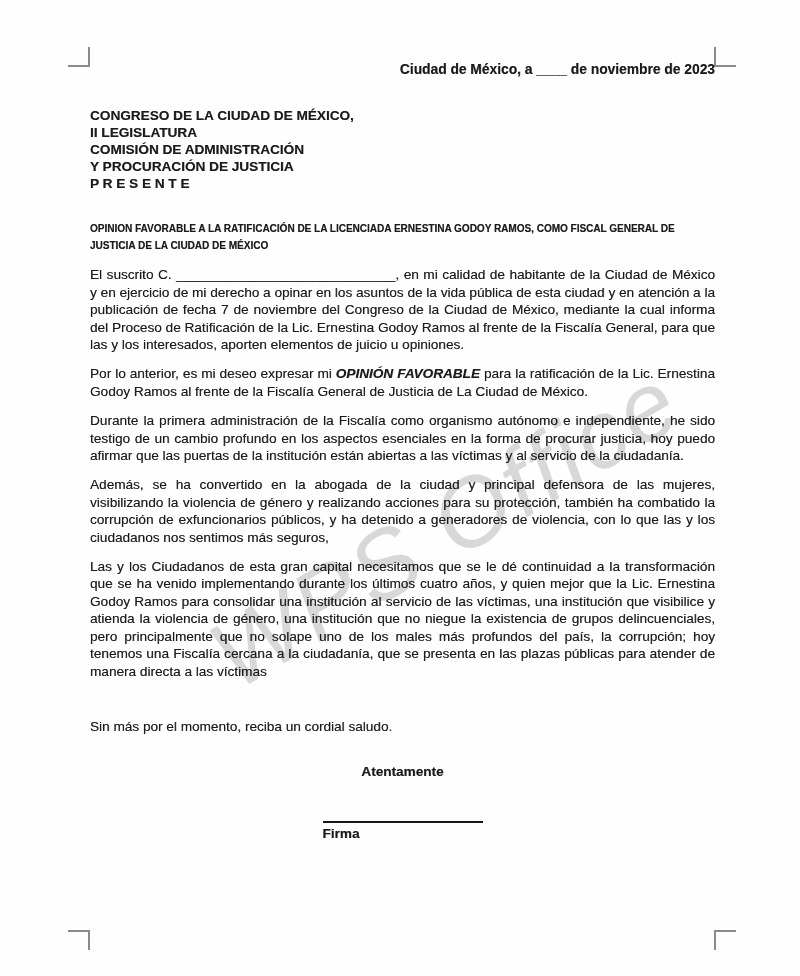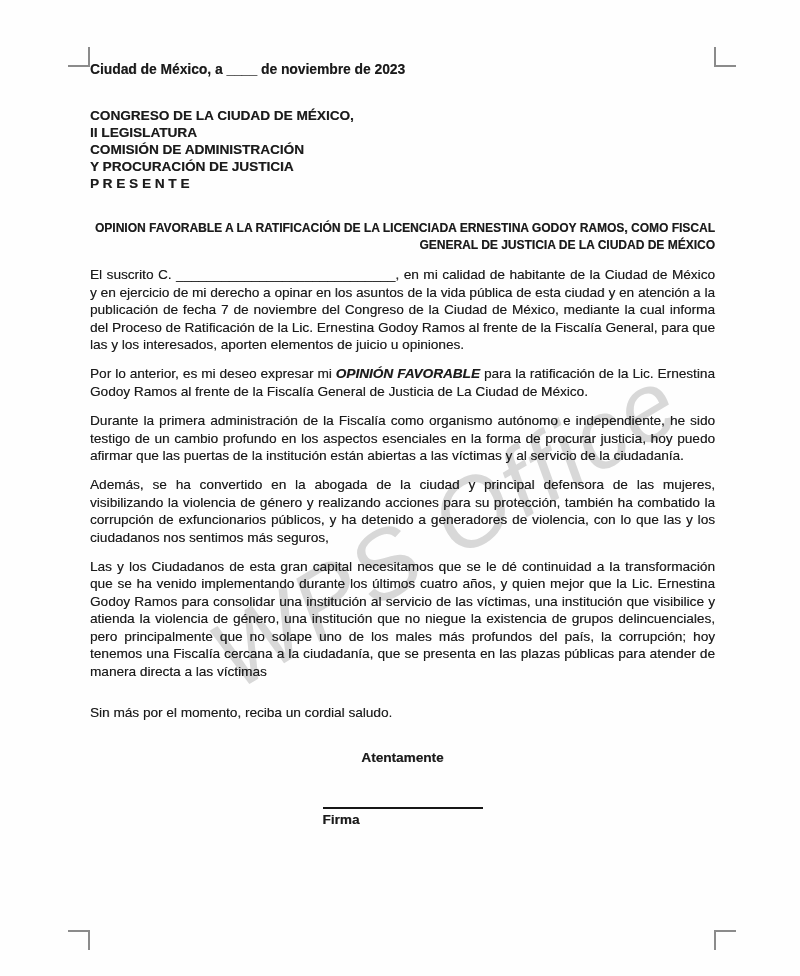--- a/index.html
+++ b/index.html
@@ -44,44 +44,45 @@
     position: absolute;
     left: 90px; top: 0;
     width: 625px;
     z-index: 2;
     font-size: 13.6px;
     line-height: 17.4px;
     text-shadow: 0.3px 0.3px 0.4px rgba(0,0,0,0.45);
   }
   .date-line {
     margin-top: 61px;
+    text-align: right;
     font-weight: 700;
     font-size: 13.8px;
   }
   .recipient {
     margin-top: 30px;
     font-weight: 700;
     line-height: 16.8px;
     font-size: 13.6px;
   }
   .doc-title {
     margin-top: 28px;
     font-weight: 700;
-    font-size: 12px;
+    font-size: 10px;
     line-height: 17px;
-    text-align: right;
+    text-align: left;
   }
   p.para {
     margin-top: 12px;
     text-align: justify;
     font-weight: 500;
   }
   p.para .bold-inline { font-weight: 800; font-style: italic; }
   .closing {
-    margin-top: 24px;
+    margin-top: 38px;
     font-weight: 500;
   }
   .signoff {
     margin-top: 28px;
     text-align: center;
     font-weight: 700;
   }
   .sig-block {
     margin: 40px auto 0;
     width: 160px;

